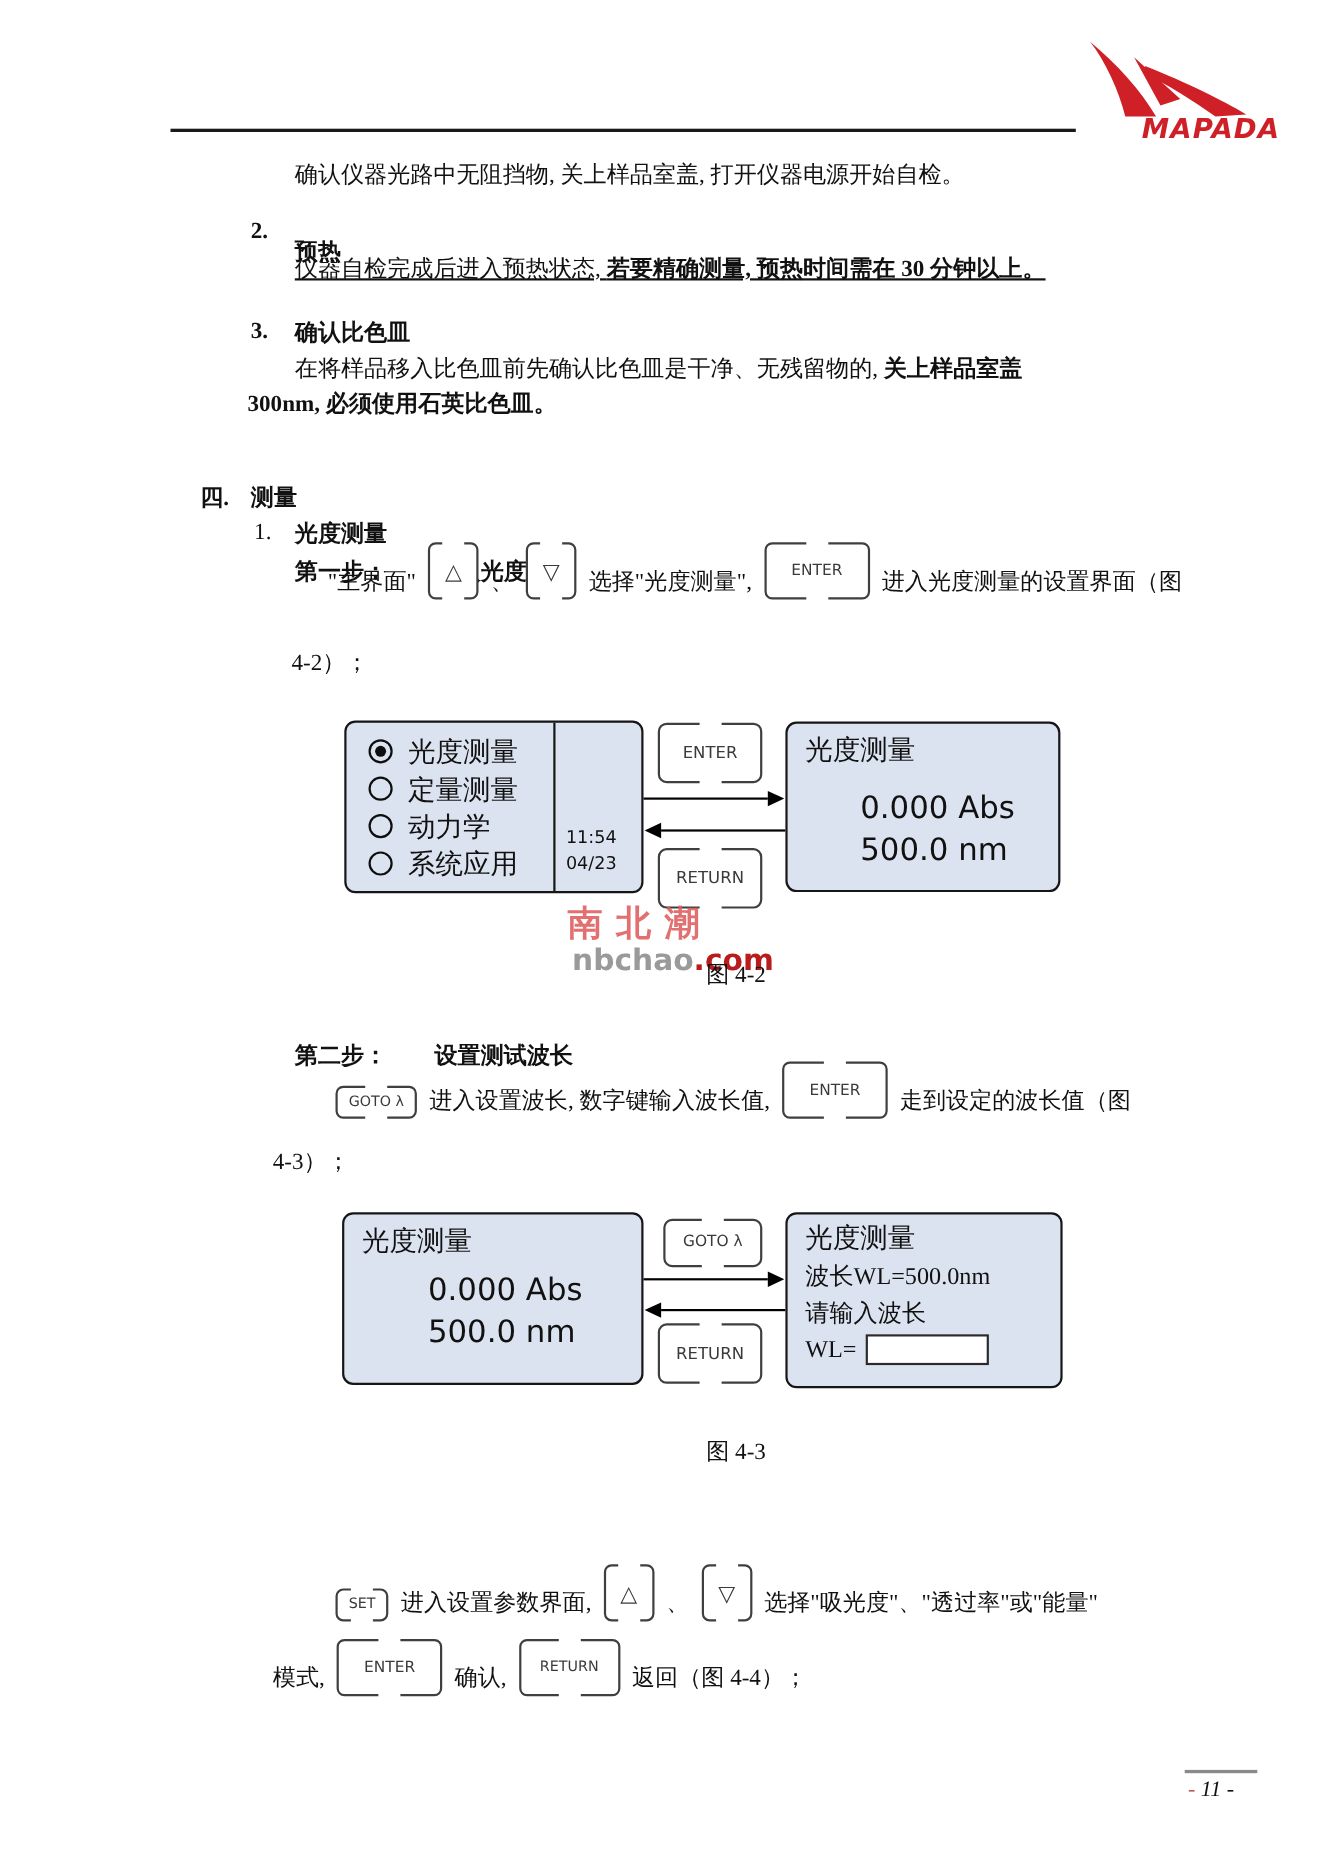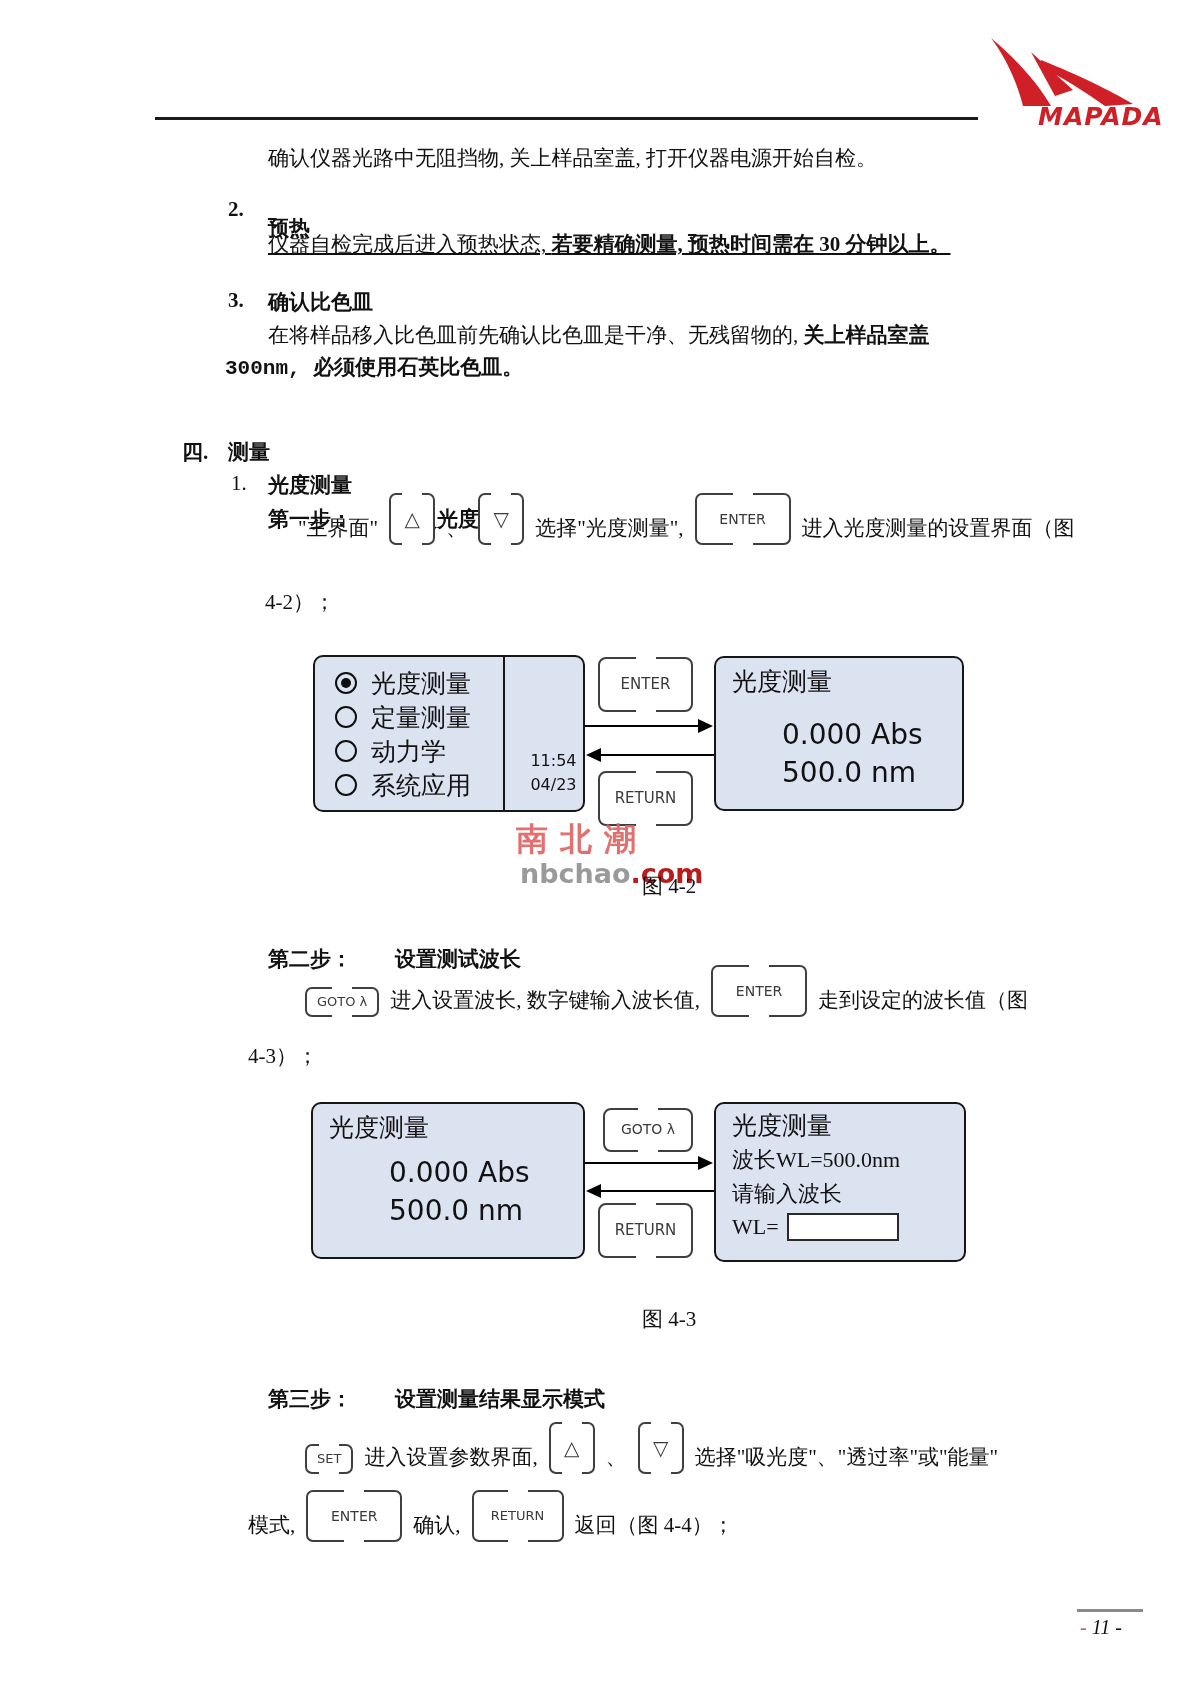--- a/index.html
+++ b/index.html
@@ -87,21 +87,21 @@
   <div class="t b" style="left:268px;top:214px;">预热</div>
   <div class="t" style="left:268px;top:230px;text-decoration:underline;">
     <span>仪器自检完成后进入预热状态, </span><span class="b">若要精确测量, 预热时间需在 30 分钟以上。</span>
   </div>
 
   <div class="t b" style="left:228px;top:288px;">3.</div>
   <div class="t b" style="left:268px;top:288px;">确认比色皿</div>
   <div class="t" style="left:268px;top:321px;">
     <span>在将样品移入比色皿前先确认比色皿是干净、无残留物的, </span><span class="b">关上样品室盖</span>
   </div>
-  <div class="t b" style="left:225px;top:353px;font-family:Liberation Mono, monospace;">300nm, 必须使用石英比色皿。</div>
+  <div class="t b" style="left:225px;top:353px;">300nm, 必须使用石英比色皿。</div>
 
   <div class="t b" style="left:182px;top:438px;">四.</div>
   <div class="t b" style="left:228px;top:438px;">测量</div>
   <div class="t" style="left:231px;top:471px;">1.</div>
   <div class="t b" style="left:268px;top:471px;">光度测量</div>
 
   <div class="t b" style="left:268px;top:505px;">
     <span style="display:inline-block;width:127px;">第一步：</span><span>进入光度测量</span>
   </div>
 
@@ -135,21 +135,21 @@
       </div>
       <div class="menu-row">
         <span class="radio"></span>
         <span>动力学</span>
       </div>
       <div class="menu-row">
         <span class="radio"></span>
         <span>系统应用</span>
       </div>
     </div>
-    <div class="timecol" style="left:188px;width:101px;top:92px;">
+    <div class="timecol" style="left:172px;width:101px;top:92px;">
       <div>11:54</div>
       <div>04/23</div>
     </div>
   </div>
 
   <span class="key k-figbig" style="left:598px;top:657px;">
     <span>ENTER</span>
     <i class="gt"></i><i class="gb"></i></span>
   <div class="ar r" style="left:585px;top:725px;width:113px;"></div>
   <div class="ar l" style="left:601px;top:754px;width:113px;"></div>
@@ -205,23 +205,20 @@
     <div class="scr-title" style="left:16px;top:5px;">光度测量</div>
     <div class="scr-line" style="left:16px;top:41px;">波长WL=500.0nm</div>
     <div class="scr-line" style="left:16px;top:75px;">请输入波长</div>
     <div class="scr-line" style="left:16px;top:109px;">
       <span>WL=</span><span class="wlbox"></span>
     </div>
   </div>
 
   <div class="t" style="left:642px;top:1305px;">图 4-3</div>
 
-  <div class="t b" style="left:268px;top:1385px;">
-    <span style="display:inline-block;width:127px;">第三步：</span><span>设置测量结果显示模式</span>
-  </div>
 
   <div class="fline" style="left:300px;top:1422px;">
     <span class="key k-flat">
       <span>SET</span>
       <i class="gt"></i><i class="gb"></i></span>
     <span class="tx">进入设置参数界面,</span>
     <span class="key k-raise">
       <span>△</span>
       <i class="gt"></i><i class="gb"></i></span>
     <span class="tx">、</span>

